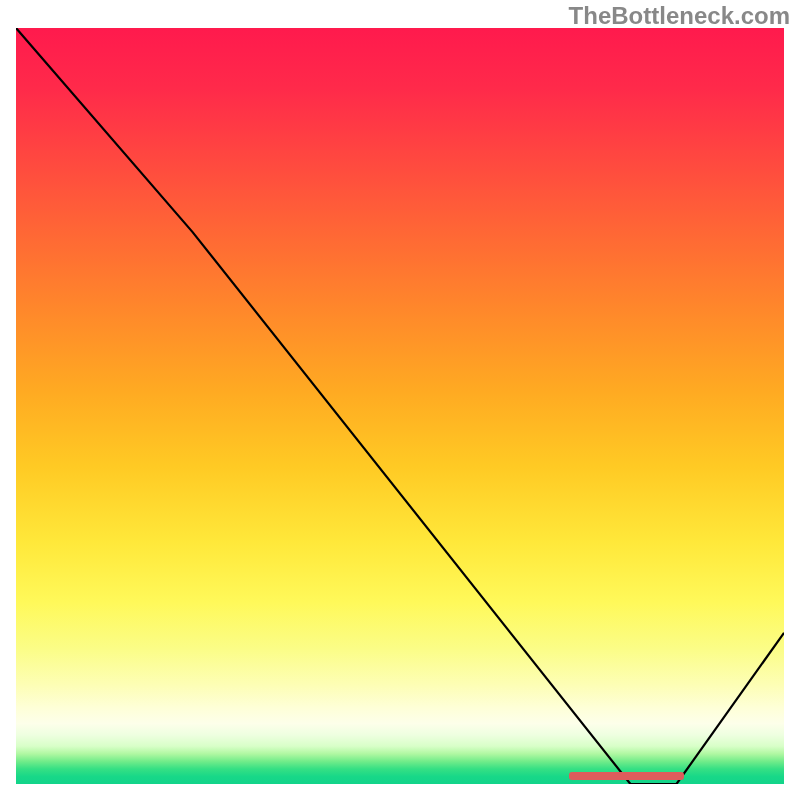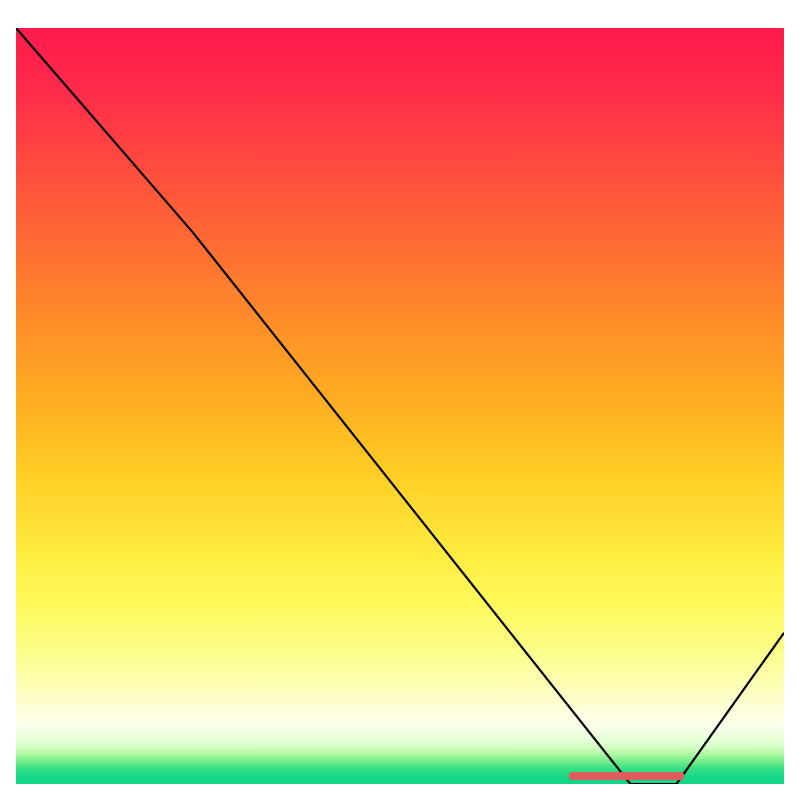--- a/index.html
+++ b/index.html
@@ -80,20 +80,21 @@
     height: 8px;
     background: #dd5c5c;
     border-radius: 3px;
     z-index: 5;
   }
 </style>
 </head>
 <body>
 
 <div class="chart-container">
+  <div class="watermark">TheBottleneck.com</div>
 
   <div class="plot-area">
     <div class="gradient-bg"></div>
 
     <svg class="curve" viewBox="0 0 768 756" preserveAspectRatio="none">
       <path id="curve-path" d="M0.0 0.0 L176.6 204.1 L614.4 756.0 L660.5 756.0 L768.0 604.8"></path>
     </svg>
 
     <div class="marker" id="bottleneck-marker" style="left: 552.96px; width: 115.2px; top: 744.44px;"></div>
   </div>

